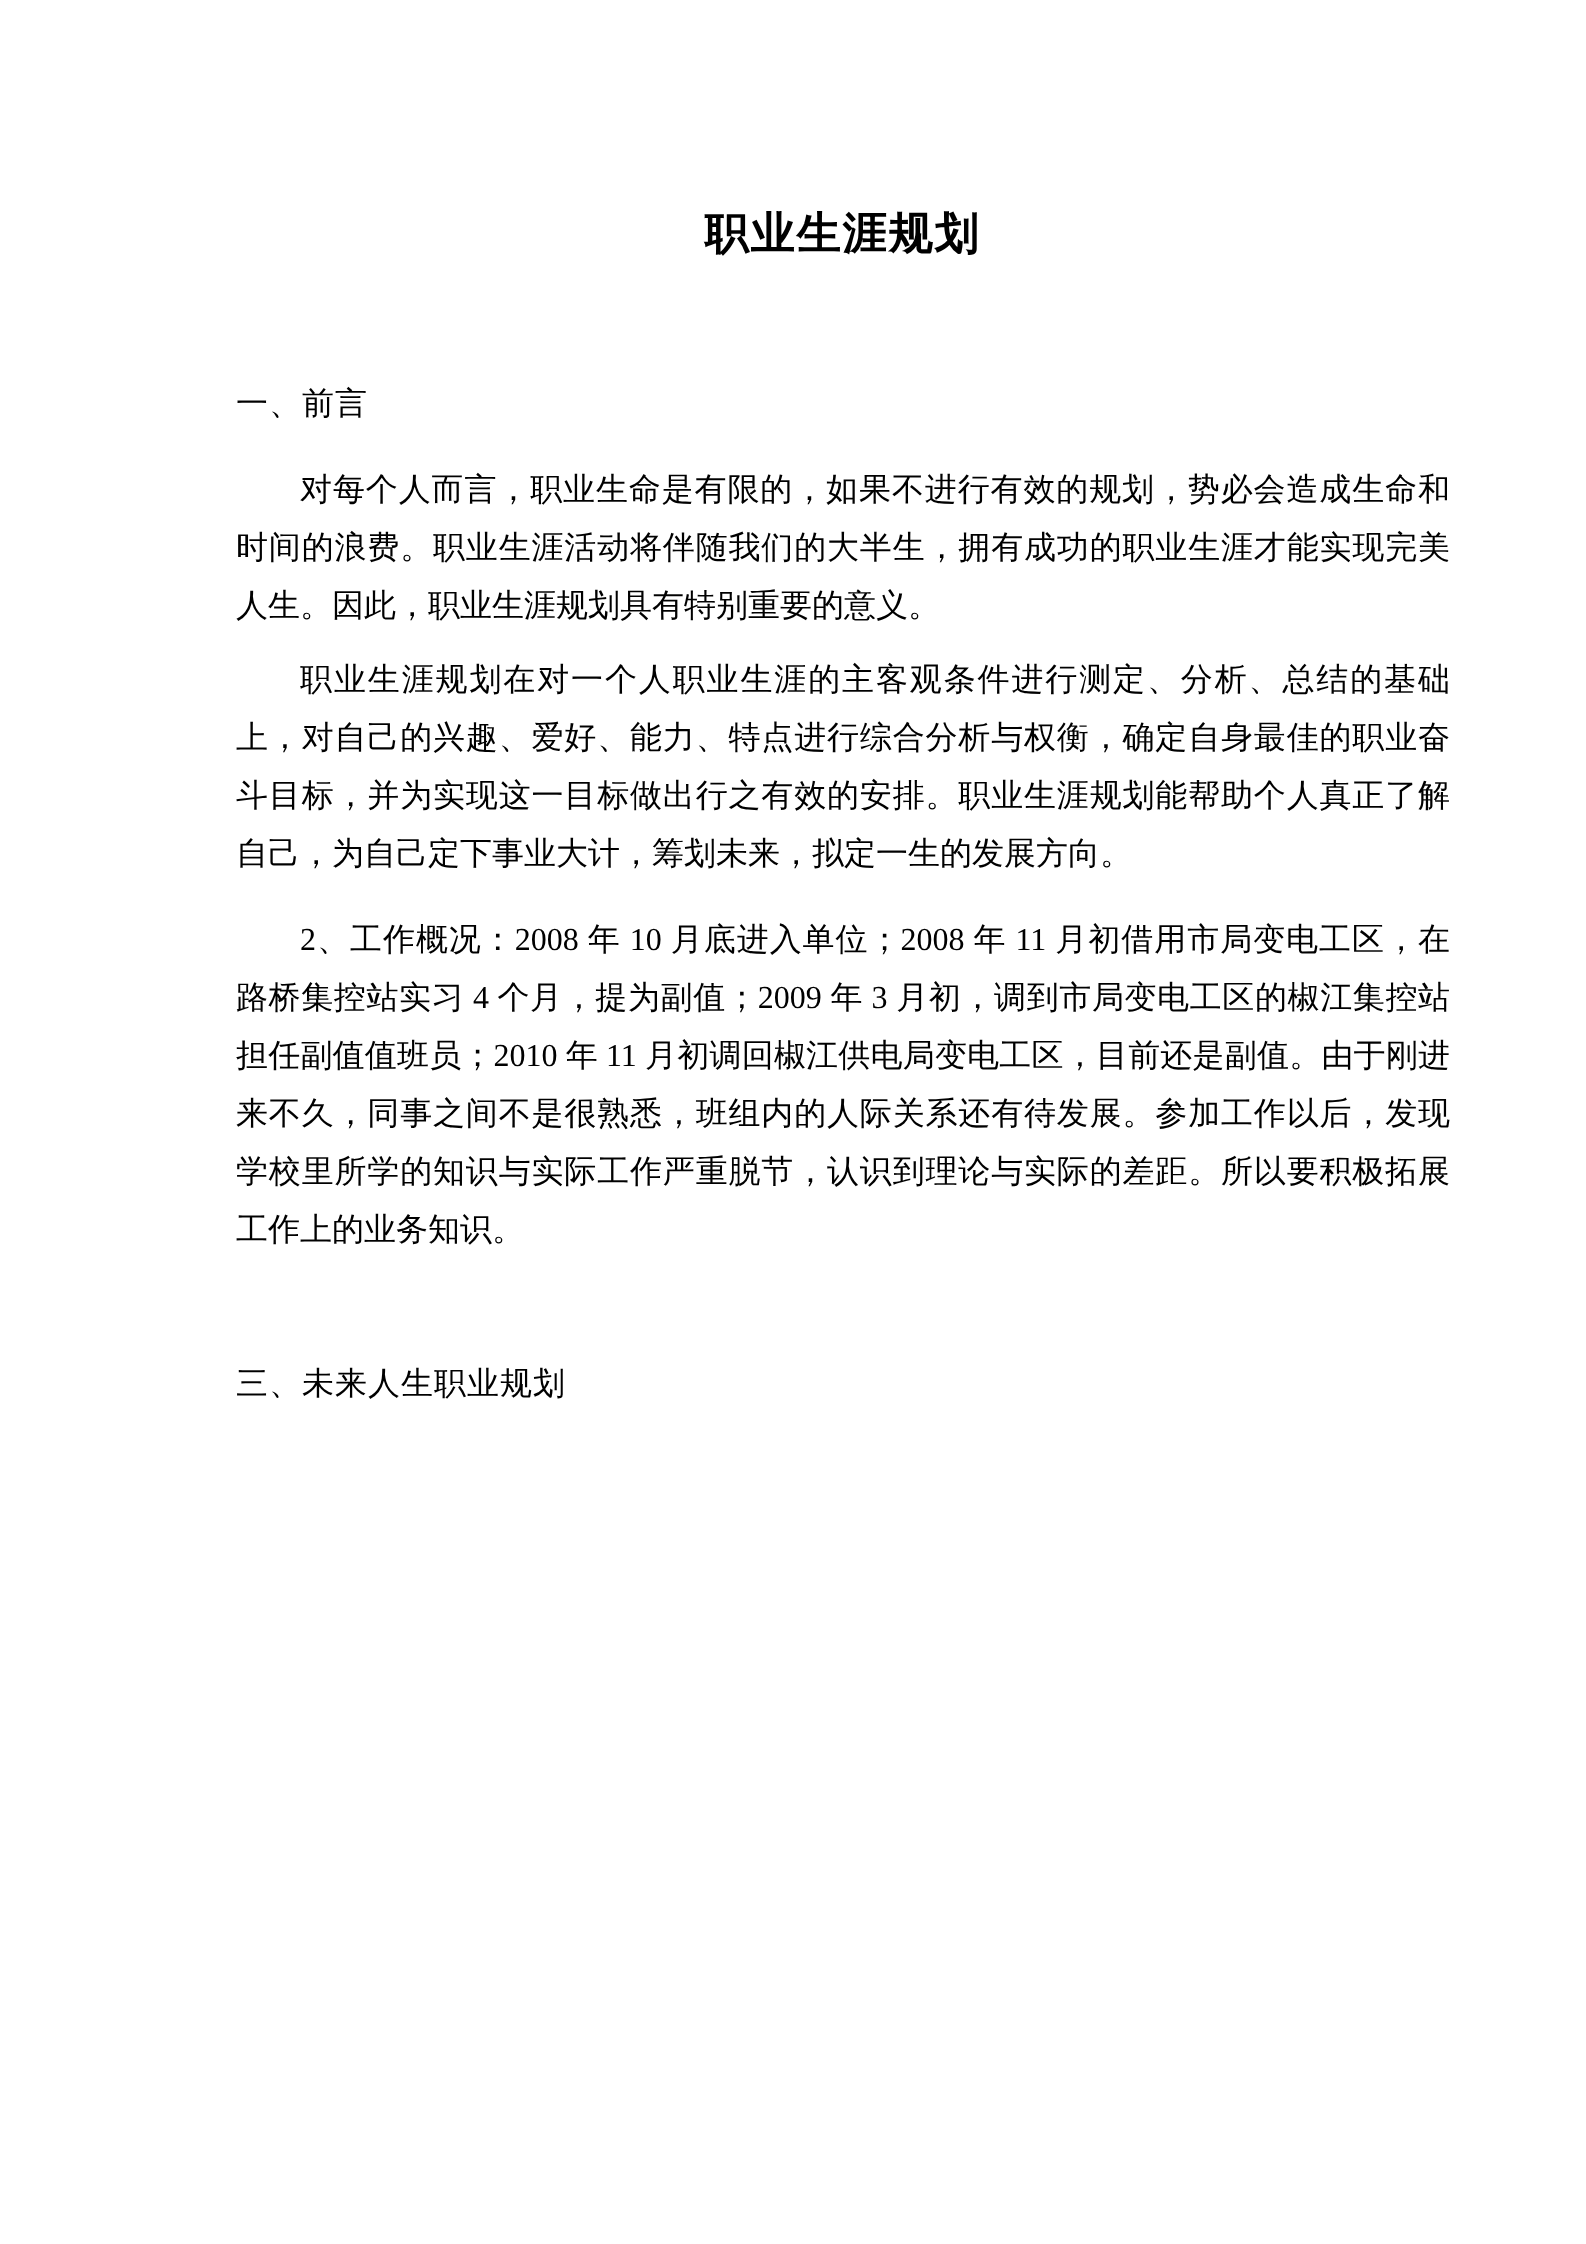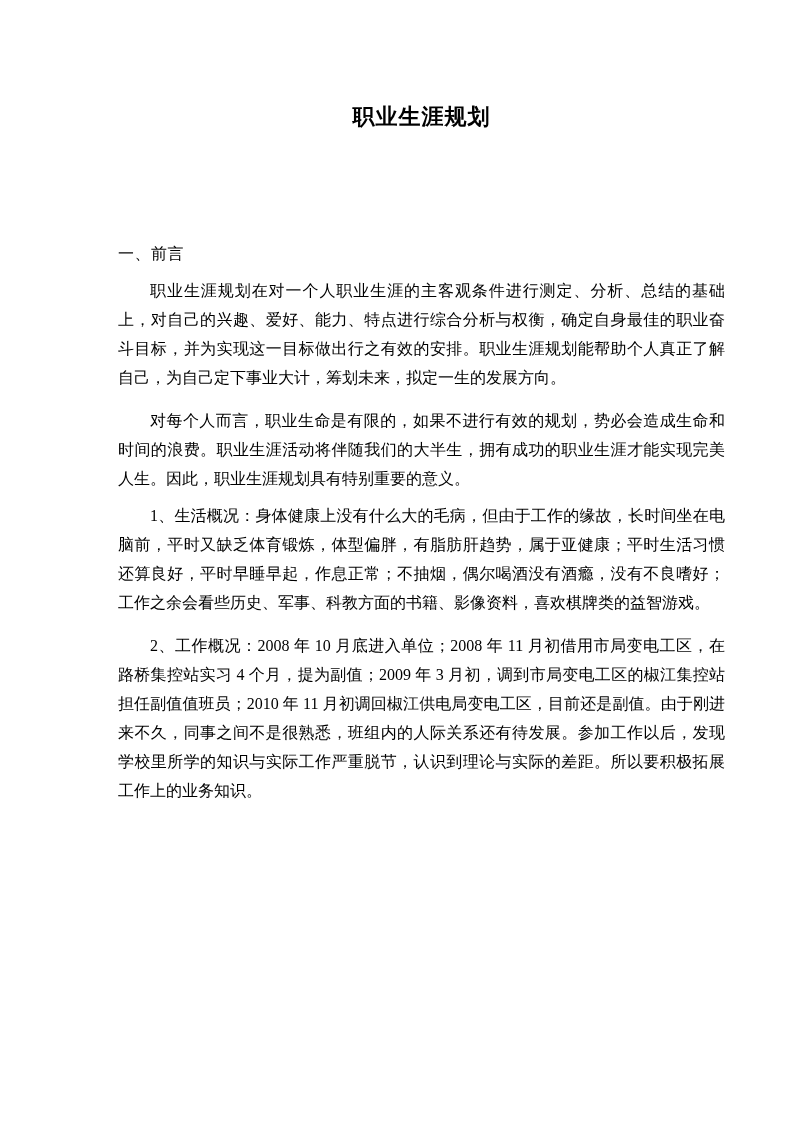--- a/index.html
+++ b/index.html
@@ -27,21 +27,21 @@
     letter-spacing: 1px;
   }
   .section-heading {
     margin: 48px 0 0 0;
     font-size: 16px;
     font-weight: 400;
     line-height: 29px;
     letter-spacing: 0.5px;
   }
   .section-heading.first {
-    margin-top: 108px;
+    margin-top: 57px;
   }
   .para {
     margin: 14px 0 0 0;
     font-size: 16px;
     line-height: 29px;
     text-indent: 32px;
     text-align: justify;
     text-justify: inter-ideograph;
     word-break: break-all;
   }
@@ -51,24 +51,24 @@
 </style>
 </head>
 <body>
 
 <div class="page">
 
   <h1 class="doc-title">职业生涯规划</h1>
 
   <h2 class="section-heading first">一、前言</h2>
 
+  <p class="para">对每个人而言，职业生命是有限的，如果不进行有效的规划，势必会造成生命和时间的浪费。职业生涯活动将伴随我们的大半生，拥有成功的职业生涯才能实现完美人生。因此，职业生涯规划具有特别重要的意义。</p>
+
   <p class="para first-after-heading">职业生涯规划在对一个人职业生涯的主客观条件进行测定、分析、总结的基础上，对自己的兴趣、爱好、能力、特点进行综合分析与权衡，确定自身最佳的职业奋斗目标，并为实现这一目标做出行之有效的安排。职业生涯规划能帮助个人真正了解自己，为自己定下事业大计，筹划未来，拟定一生的发展方向。</p>
 
-  <p class="para">对每个人而言，职业生命是有限的，如果不进行有效的规划，势必会造成生命和时间的浪费。职业生涯活动将伴随我们的大半生，拥有成功的职业生涯才能实现完美人生。因此，职业生涯规划具有特别重要的意义。</p>
 
-
-  <p class="para first-after-heading">1、生活概况：身体健康上没有什么大的毛病，但由于工作的缘故，长时间坐在电脑前，平时又缺乏体育锻炼，体型偏胖，有脂肪肝趋势，属于亚健康；平时生活习惯还算良好，平时早睡早起，作息正常；不抽烟，偶尔喝酒没有酒瘾，没有不良嗜好；工作之余会看些历史、军事、科教方面的书籍、影像资料，喜欢棋牌类的益智游戏。</p>
 
   <p class="para">2、工作概况：2008 年 10 月底进入单位；2008 年 11 月初借用市局变电工区，在路桥集控站实习 4 个月，提为副值；2009 年 3 月初，调到市局变电工区的椒江集控站担任副值值班员；2010 年 11 月初调回椒江供电局变电工区，目前还是副值。由于刚进来不久，同事之间不是很熟悉，班组内的人际关系还有待发展。参加工作以后，发现学校里所学的知识与实际工作严重脱节，认识到理论与实际的差距。所以要积极拓展工作上的业务知识。</p>
 
+  <h2 class="section-heading">三、未来人生职业规划</h2>
 
 
 </div>
 
 </body></html>

